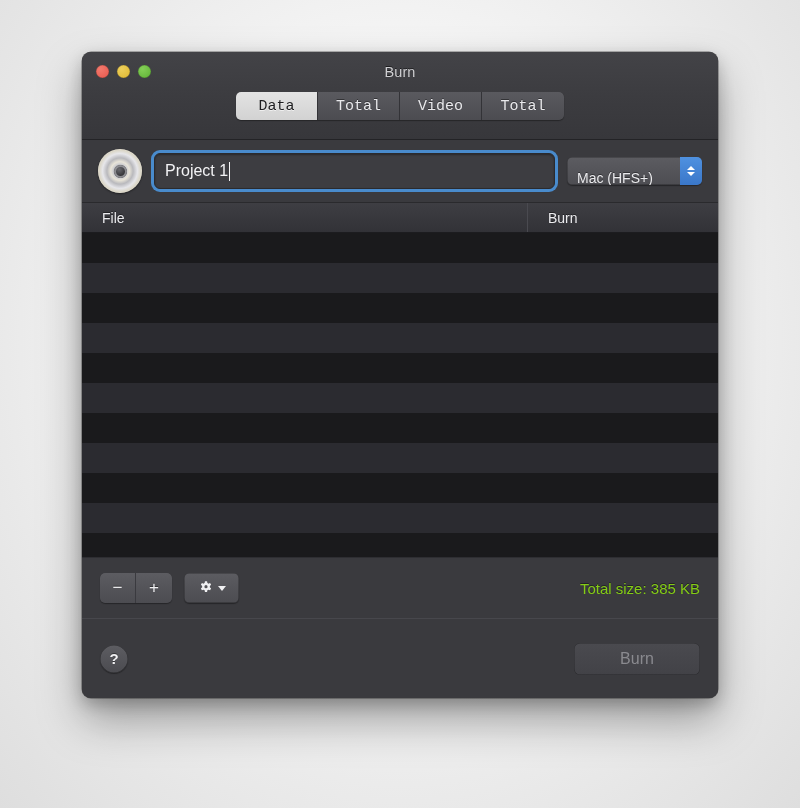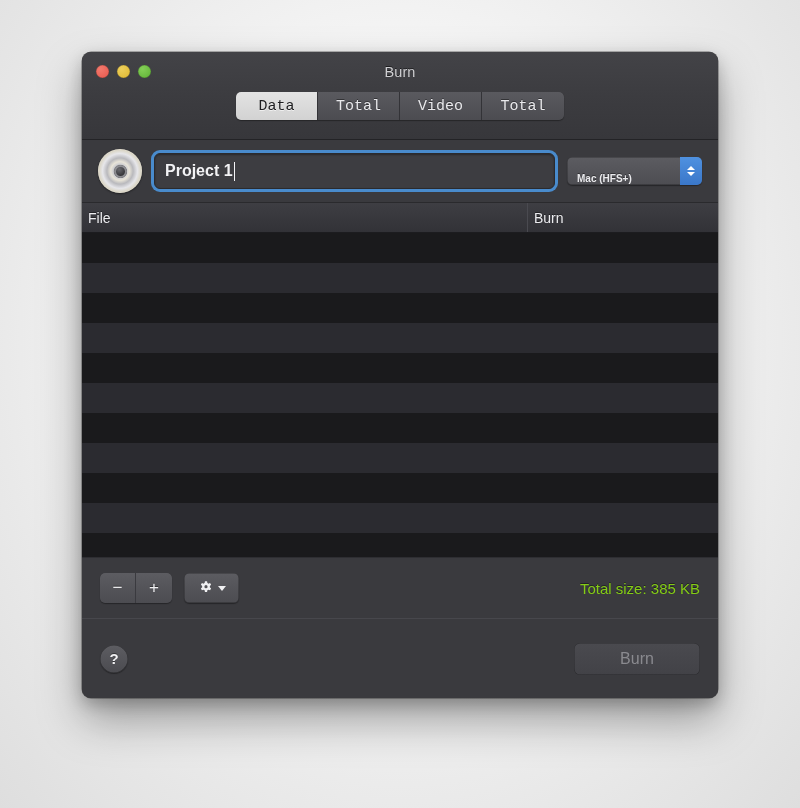--- a/index.html
+++ b/index.html
@@ -106,21 +106,20 @@
   }
 
   
   .project-row {
     flex: 0 0 62px;
     display: flex;
     align-items: center;
     padding: 0 16px;
     background: #3a3a3e;
     gap: 12px;
-    font-weight: bold;
   }
 
   .disc-icon {
     width: 44px; height: 44px;
     flex: 0 0 44px;
     border-radius: 50%;
     background:
       radial-gradient(circle at 50% 50%,
         #3b3b3d 0%, #3b3b3d 11%,
         #6e6e70 12%, #8e8e90 16%,
@@ -178,21 +177,21 @@
     background: linear-gradient(to bottom, #5c5c61, #4d4d52);
     box-shadow: 0 1px 1px rgba(0,0,0,0.35), inset 0 0 0 0.5px rgba(0,0,0,0.45);
     display: flex;
     align-items: center;
     cursor: default;
     overflow: hidden;
   }
   .format-popup .pl {
     flex: 1;
     padding-left: 10px;
-    font-size: 10px;
+    font-size: 14px;
     color: #eaeaed;
     text-shadow: 0 -1px 0 rgba(0,0,0,0.4);
     white-space: nowrap;
     margin-top: 14px;
   }
   .popup-arrows {
     width: 22px;
     height: 100%;
     background: linear-gradient(to bottom, #4f91e0, #3a77c9);
     display: flex;
@@ -214,21 +213,21 @@
     flex: 0 0 31px;
     display: flex;
     background: linear-gradient(to bottom, #3e3e43, #323237);
     border-top: 1px solid #2a2a2d;
     border-bottom: 1px solid #1c1c1f;
     align-items: center;
     font-size: 14px;
     color: #ececef;
   }
   .th {
-    padding-left: 6px;
+    padding-left: 20px;
     text-shadow: 0 -1px 0 rgba(0,0,0,0.4);
     cursor: default;
     height: 100%;
     display: flex;
     align-items: center;
     text-align: right;
   }
   .th.file { flex: 0 0 446px; border-right: 1px solid #4a4a50; }
   .th.size { flex: 1; }
 

